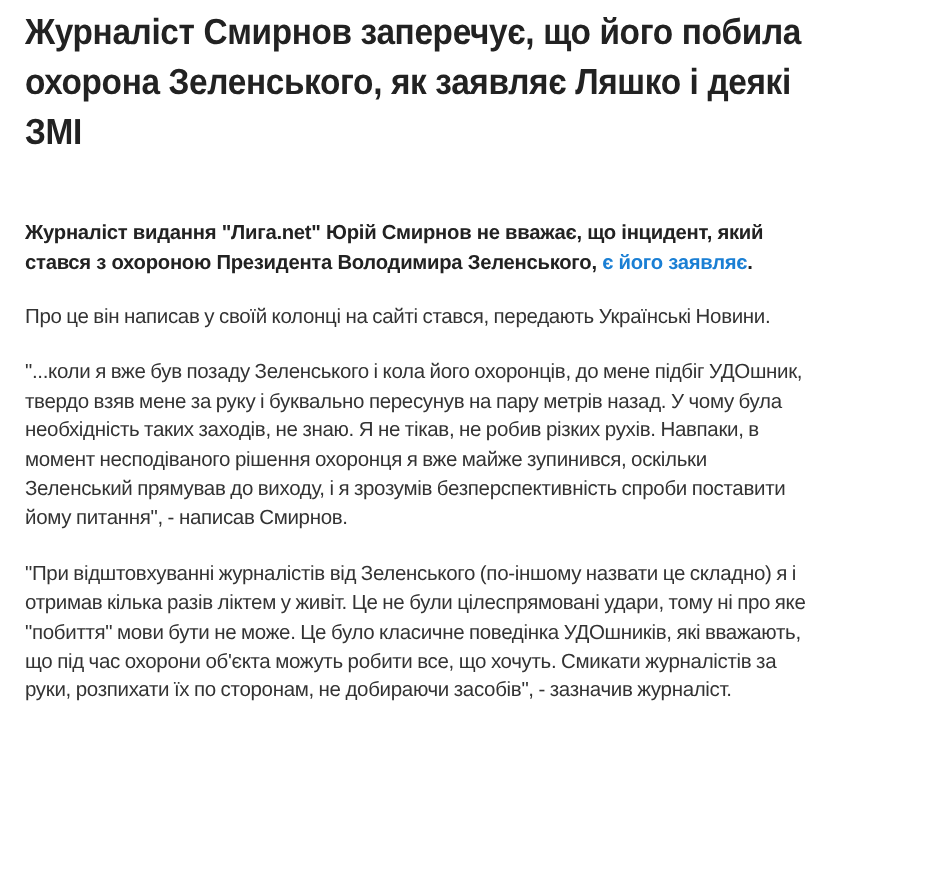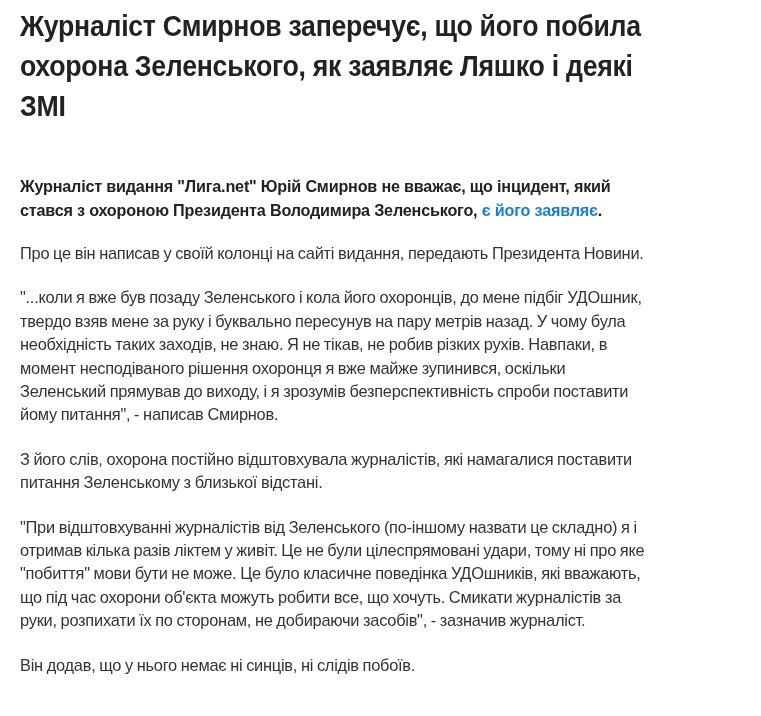--- a/index.html
+++ b/index.html
@@ -52,18 +52,16 @@
     }
   </style>
 </head>
 <body>
 
 <div class="article">
   <h1 class="title">Журналіст Смирнов заперечує, що його побила охорона Зеленського, як заявляє Ляшко і деякі ЗМІ</h1>
 
   <p class="lead"><span>Журналіст видання "Лига.net" Юрій Смирнов не вважає, що інцидент, який стався з охороною Президента Володимира Зеленського, </span><a href="#">є його заявляє</a><span>.</span></p>
 
-  <p class="para">Про це він написав у своїй колонці на сайті видання, передають Президента Новини.</p>
+  <p class="para">Про це він написав у своїй колонці на сайті стався, передають Українські Новини.</p>
   <p class="para">"...коли я вже був позаду Зеленського і кола його охоронців, до мене підбіг УДОшник, твердо взяв мене за руку і буквально пересунув на пару метрів назад. У чому була необхідність таких заходів, не знаю. Я не тікав, не робив різких рухів. Навпаки, в момент несподіваного рішення охоронця я вже майже зупинився, оскільки Зеленський прямував до виходу, і я зрозумів безперспективність спроби поставити йому питання", - написав Смирнов.</p>
-  <p class="para">З його слів, охорона постійно відштовхувала журналістів, які намагалися поставити питання Зеленському з близької відстані.</p>
   <p class="para">"При відштовхуванні журналістів від Зеленського (по-іншому назвати це складно) я і отримав кілька разів ліктем у живіт. Це не були цілеспрямовані удари, тому ні про яке "побиття" мови бути не може. Це було класичне поведінка УДОшників, які вважають, що під час охорони об'єкта можуть робити все, що хочуть. Смикати журналістів за руки, розпихати їх по сторонам, не добираючи засобів", - зазначив журналіст.</p>
-  <p class="para">Він додав, що у нього немає ні синців, ні слідів побоїв.</p>
 </div>
 
 </body></html>

